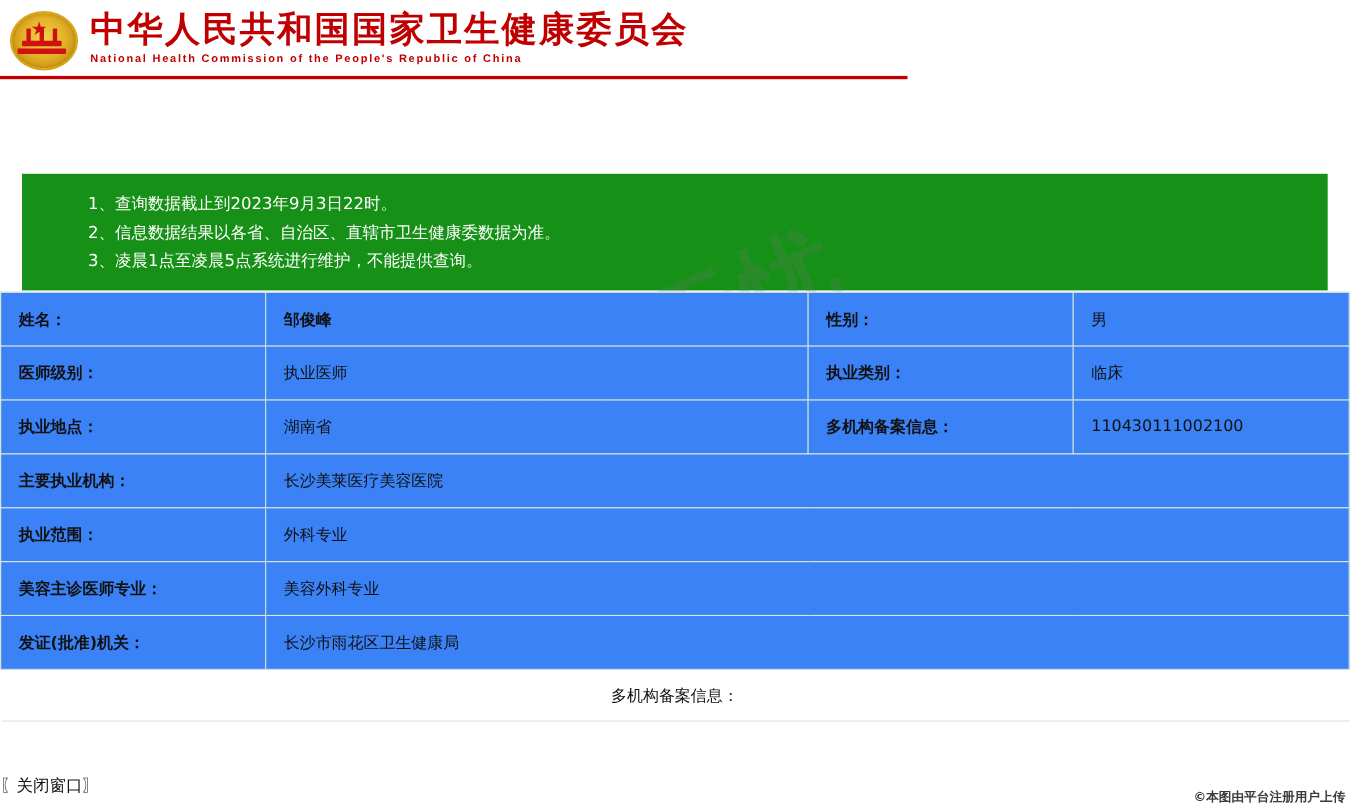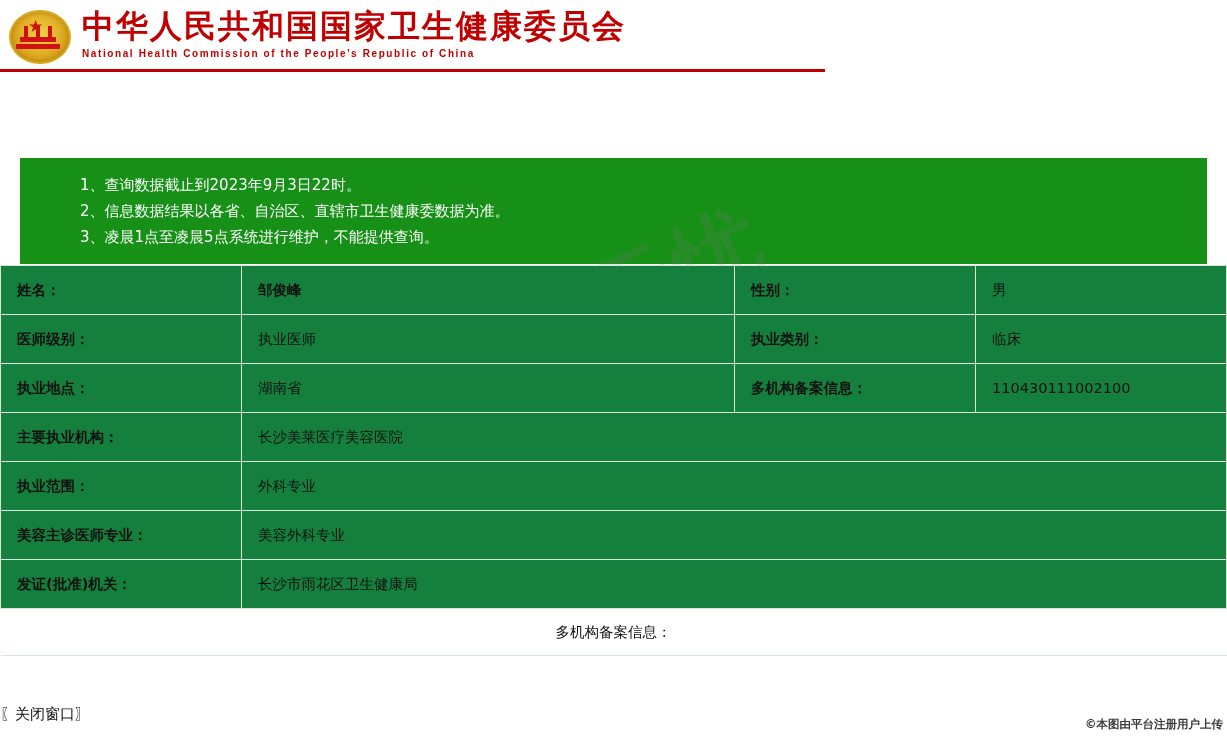--- a/index.html
+++ b/index.html
@@ -128,21 +128,21 @@
     border-collapse: collapse;
     font-family: "DejaVu Sans", "Liberation Sans", sans-serif;
     font-size: 14.5px;
     color: #111111;
   }
   .table td {
     border: 1px solid #d7e6d7;
     padding: 0 16px;
     height: 48px;
     vertical-align: middle;
-    background: #15803d;
+    background: #3b82f6;
   }
   .table td.label {
     font-weight: bold;
     width: 160px;
   }
   .table td.value-name {
     font-weight: bold;
   }
   .col-a { width: 362px; }
   .col-d { width: 168px; }

